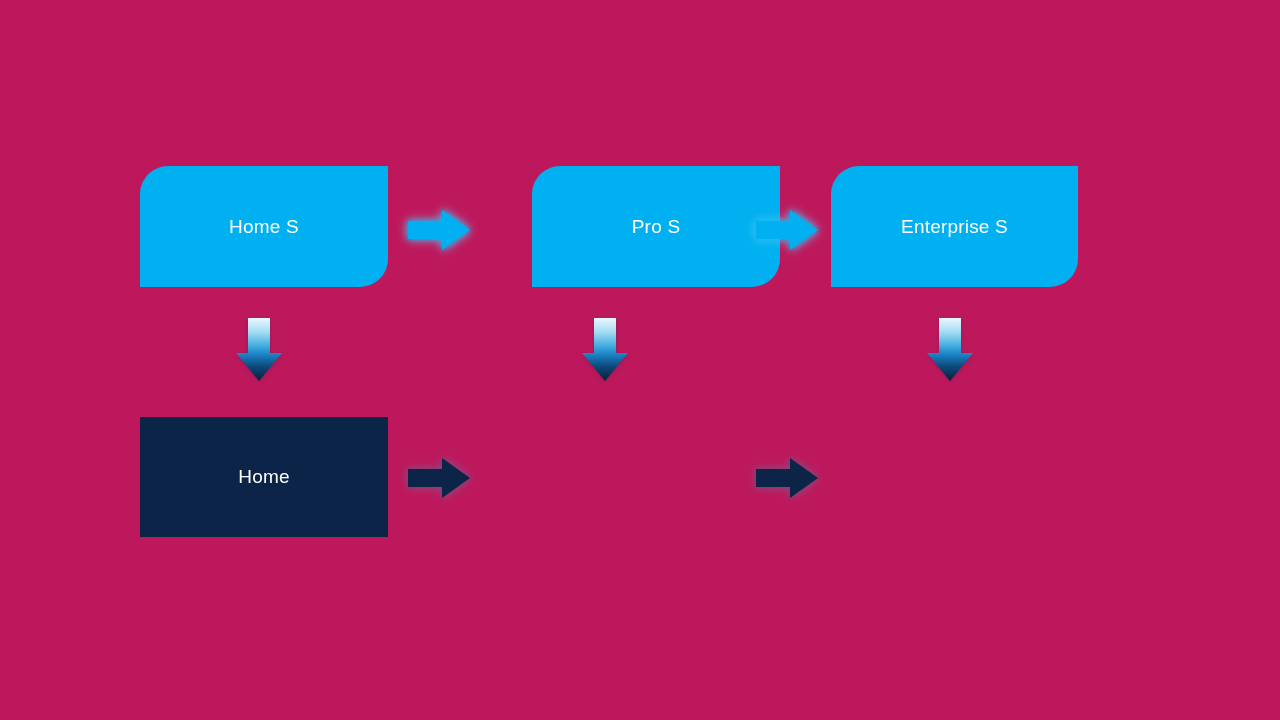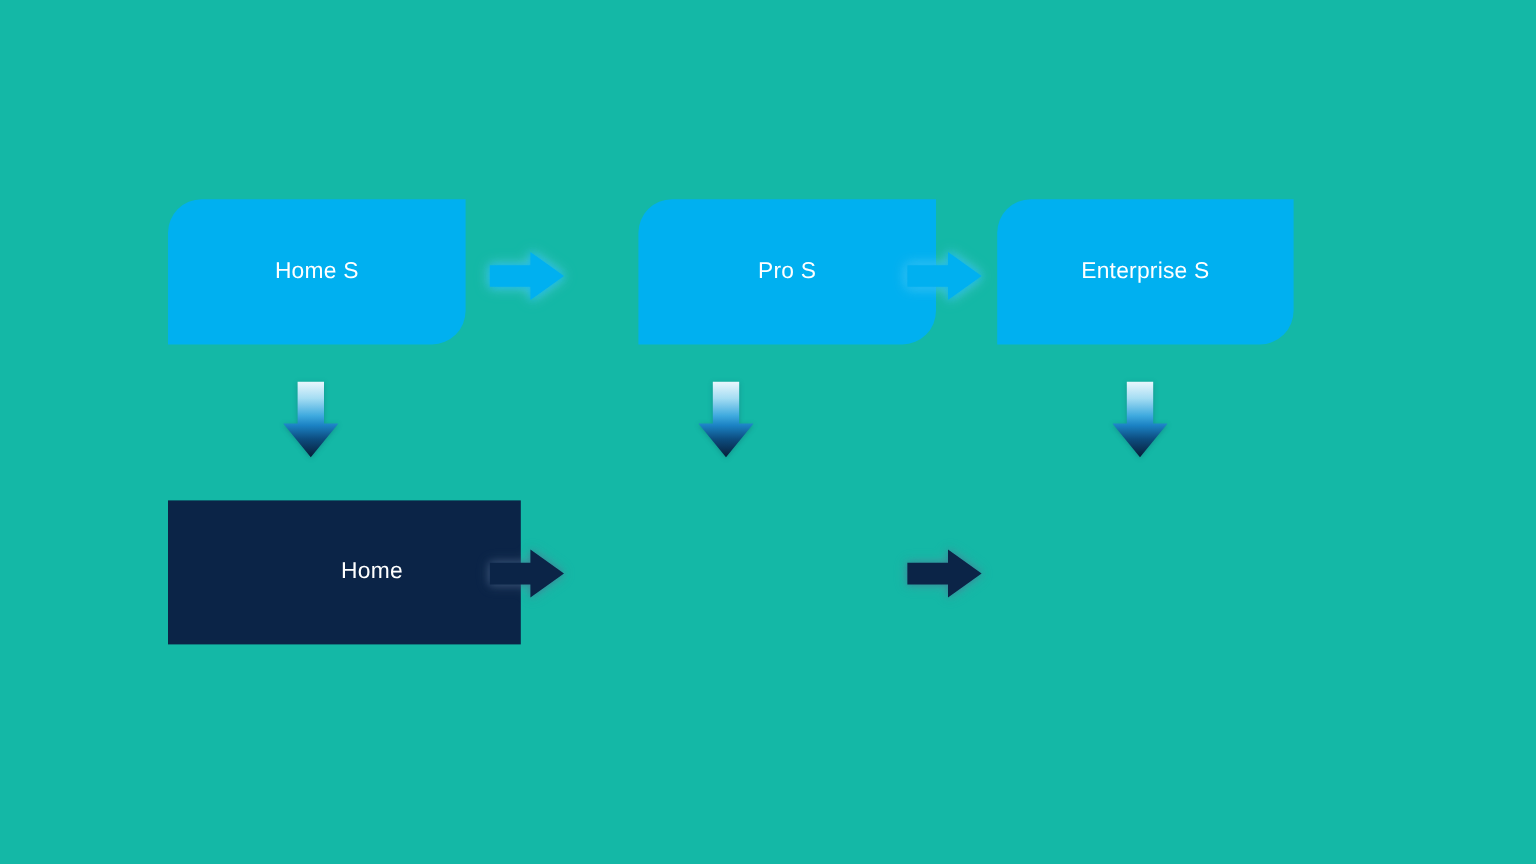--- a/index.html
+++ b/index.html
@@ -5,21 +5,21 @@
   html, body {
     margin: 0;
     padding: 0;
     background: #ffffff;
     font-family: "Liberation Sans", "DejaVu Sans", sans-serif;
   }
   .canvas {
     position: relative;
     width: 1280px;
     height: 720px;
-    background: #14b8a6;
+    background: #be185d;
     overflow: hidden;
   }
   .box {
     position: absolute;
     width: 248px;
     display: flex;
     align-items: center;
     justify-content: center;
   }
   .box .label {
@@ -30,21 +30,20 @@
   .box.top-row {
     top: 166px;
     height: 121px;
     background: #00B0F0;
     border-radius: 28px 0 28px 0;
   }
   .box.bottom-row {
     top: 417px;
     height: 120px;
     background: #0B2447;
-    padding-left: 46px;
   }
   .box.col1 { left: 140px; }
   .box.col2 { left: 486px; margin-left: 46px; }
   .box.col3 { left: 831px; width: 247px; justify-content: center; }
 
   .h-arrow {
     position: absolute;
     width: 64px;
     height: 44px;
   }

